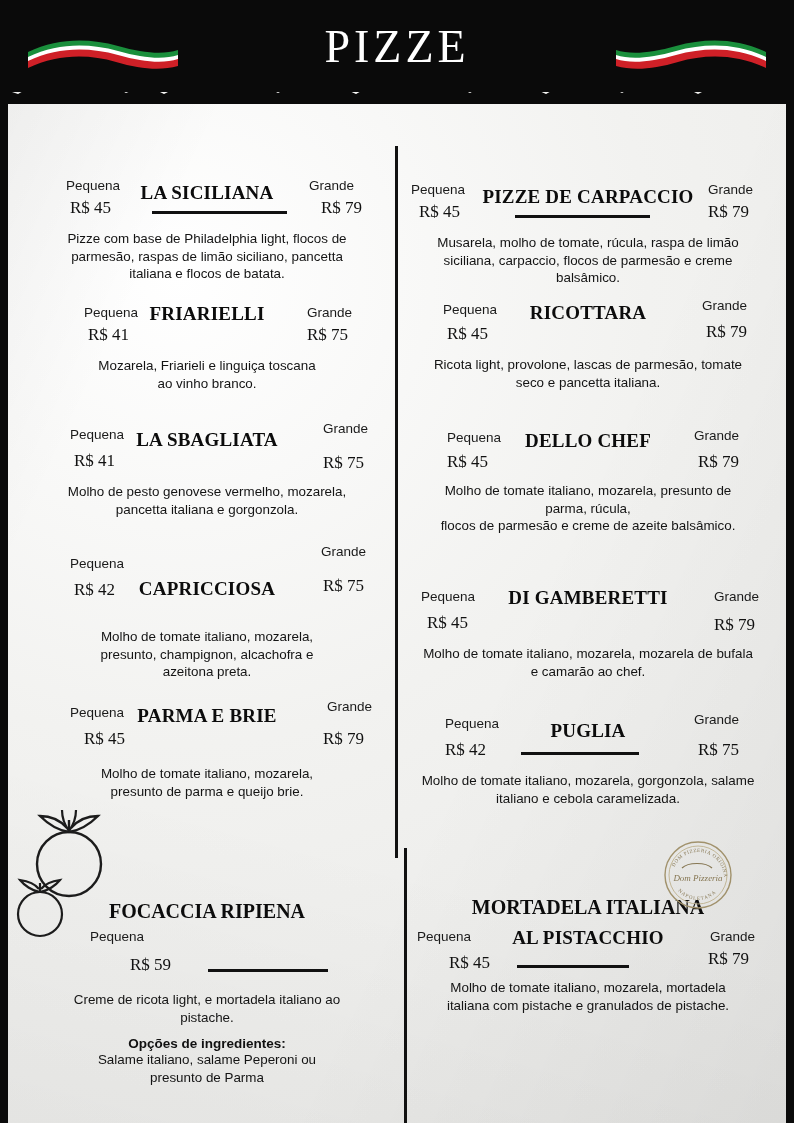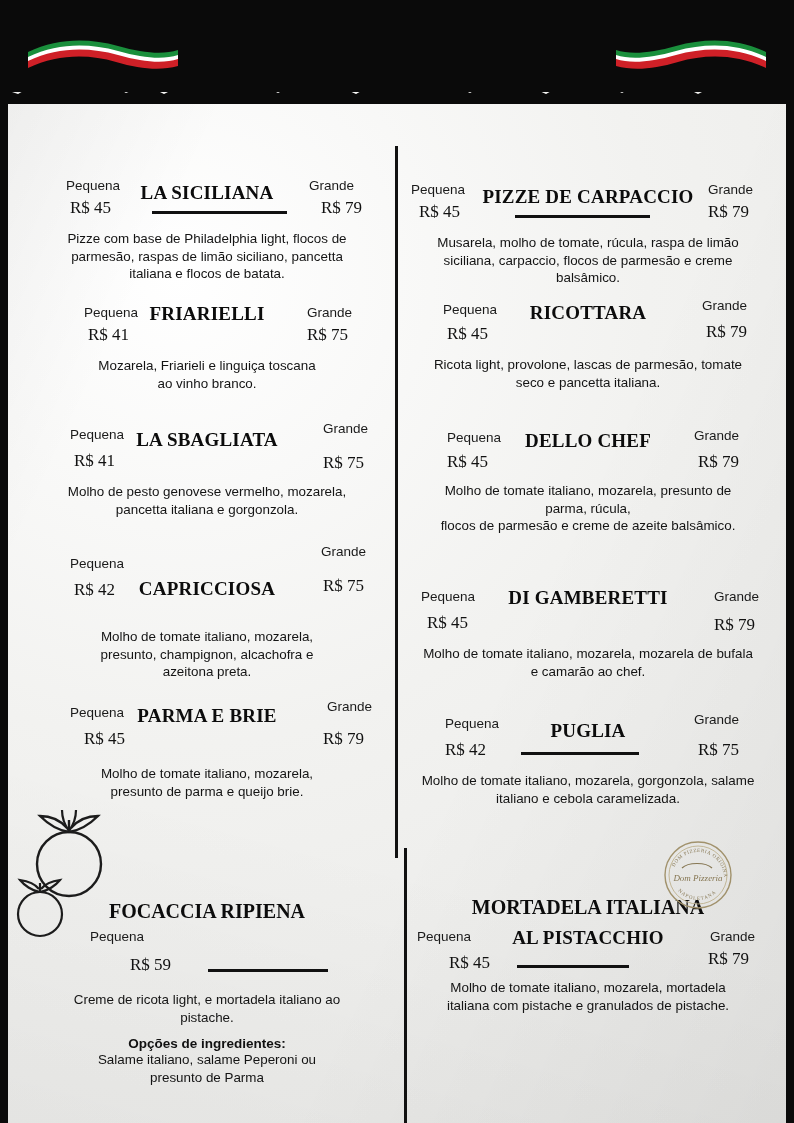--- a/index.html
+++ b/index.html
@@ -177,20 +177,21 @@
 </head>
 <body>
 
 <div class="header">
   <svg class="flag-swoosh flag-left" viewBox="0 0 150 34">
     <path d="M0 16 C30 2, 60 2, 90 10 C115 17, 135 19, 150 14 L150 22 C132 28, 112 26, 88 19 C60 11, 30 11, 0 25 Z" fill="#1a8f3c"></path>
     <path d="M0 21 C30 7, 60 7, 90 15 C115 22, 135 24, 150 19 L150 25 C132 31, 112 29, 88 22 C60 14, 30 14, 0 28 Z" fill="#ffffff"></path>
     <path d="M0 25 C30 11, 60 11, 90 19 C115 26, 135 28, 150 23 L150 30 C132 35, 112 33, 88 26 C60 18, 30 18, 0 32 Z" fill="#cf2027"></path>
   </svg>
 
+  <div class="header-title">PIZZE</div>
 
   <svg class="flag-swoosh flag-right" viewBox="0 0 150 34">
     <path d="M150 16 C120 2, 90 2, 60 10 C35 17, 15 19, 0 14 L0 22 C18 28, 38 26, 62 19 C90 11, 120 11, 150 25 Z" fill="#1a8f3c"></path>
     <path d="M150 21 C120 7, 90 7, 60 15 C35 22, 15 24, 0 19 L0 25 C18 31, 38 29, 62 22 C90 14, 120 14, 150 28 Z" fill="#ffffff"></path>
     <path d="M150 25 C120 11, 90 11, 60 19 C35 26, 15 28, 0 23 L0 30 C18 35, 38 33, 62 26 C90 18, 120 18, 150 32 Z" fill="#cf2027"></path>
   </svg>
 </div>
 
 <svg class="torn-top" viewBox="0 0 794 26" preserveAspectRatio="none">
   <path d="M0 26 L0 10 L18 16 L36 6 L52 14 L70 4 L88 13 L108 5 L126 15 L146 7 L164 16 L184 6 L202 14 L222 4 L240 13 L260 6 L278 15 L298 5 L318 14 L336 7 L356 16 L374 6 L394 13 L412 4 L432 14 L450 6 L470 15 L488 5 L508 13 L526 7 L546 16 L566 5 L584 14 L604 6 L622 15 L642 4 L660 13 L680 7 L698 16 L718 6 L736 14 L756 5 L774 13 L794 7 L794 26 Z" fill="#0a0a0a"></path>

